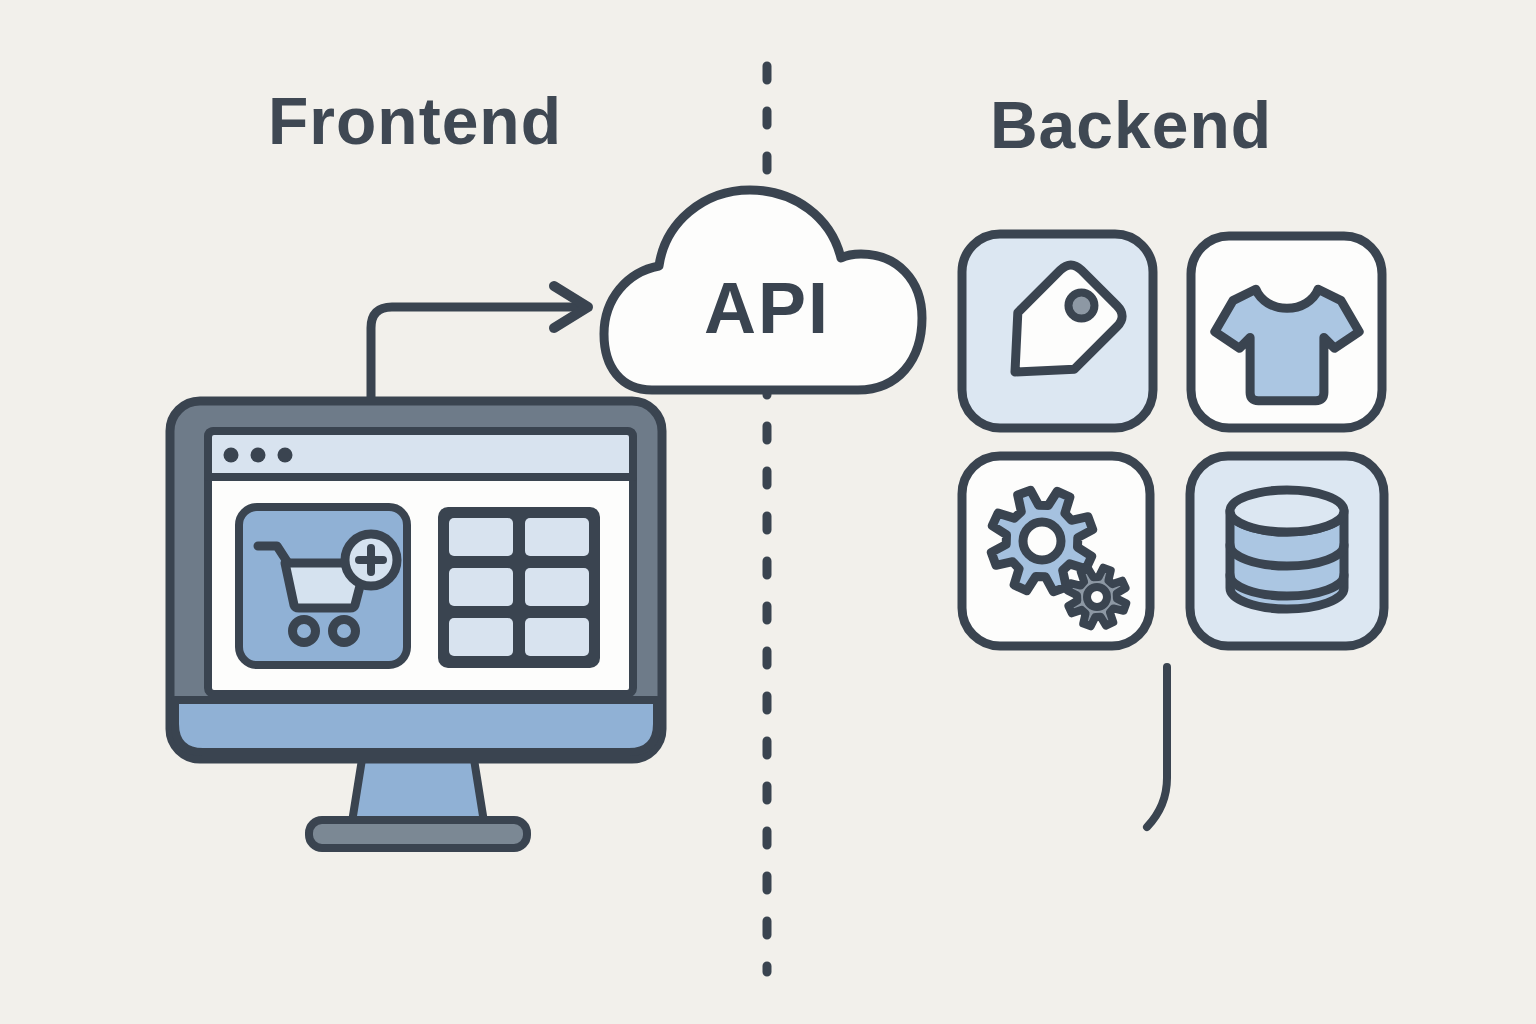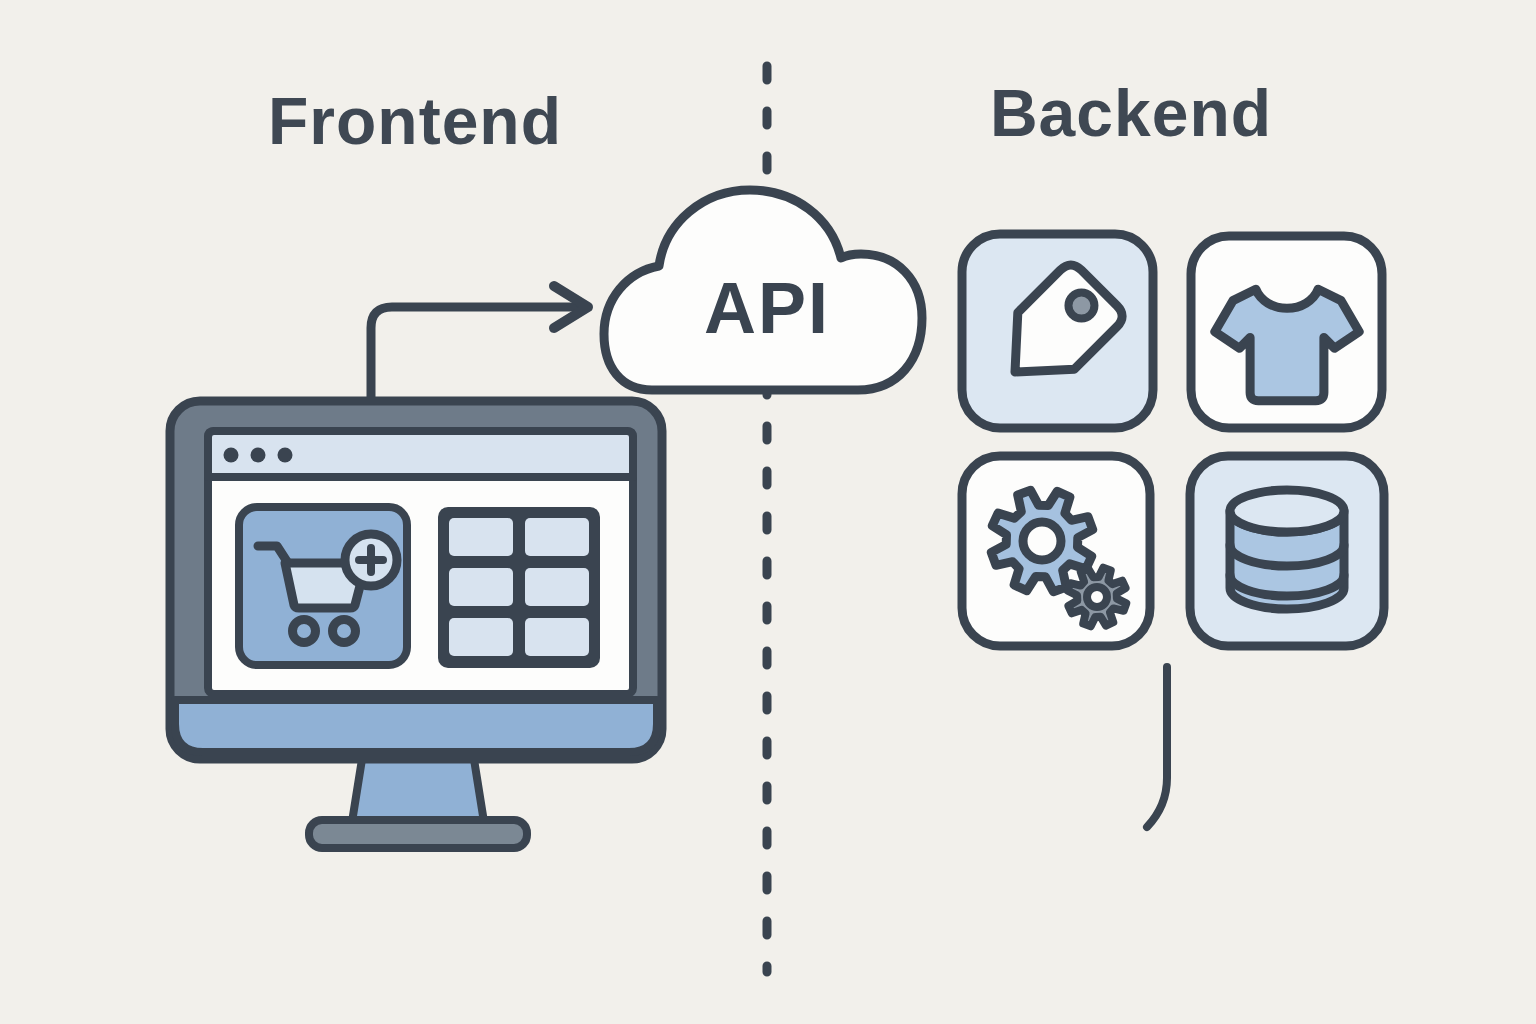--- a/index.html
+++ b/index.html
@@ -9,21 +9,21 @@
     font-family:"Liberation Sans",sans-serif;
   }
   .scene{position:absolute;inset:0;}
   .label{
     position:absolute;text-align:center;font-weight:bold;
     color:var(--text,#3f4853);letter-spacing:1px;line-height:1;
     user-select:none;
   }
   .label-section{font-size:66px;}
   .label-frontend{left:165px;top:88px;width:500px;}
-  .label-backend{left:881px;top:80px;width:500px;}
+  .label-backend{left:881px;top:92px;width:500px;}
   .label-api{left:642px;top:272px;width:250px;font-size:72px;letter-spacing:2px;color:var(--outline,#3a4450);}
   
   .ink{stroke:var(--outline,#3a4450);stroke-linejoin:round;stroke-linecap:round;}
   .w9{stroke-width:9;}
   .w8{stroke-width:8;}
   .w10{stroke-width:10;}
   .fill-none{fill:none;}
   .fill-white{fill:var(--white,#fdfdfc);}
   .fill-frame{fill:var(--frame-gray,#6e7b89);}
   .fill-base{fill:var(--base-gray,#7b8894);}

